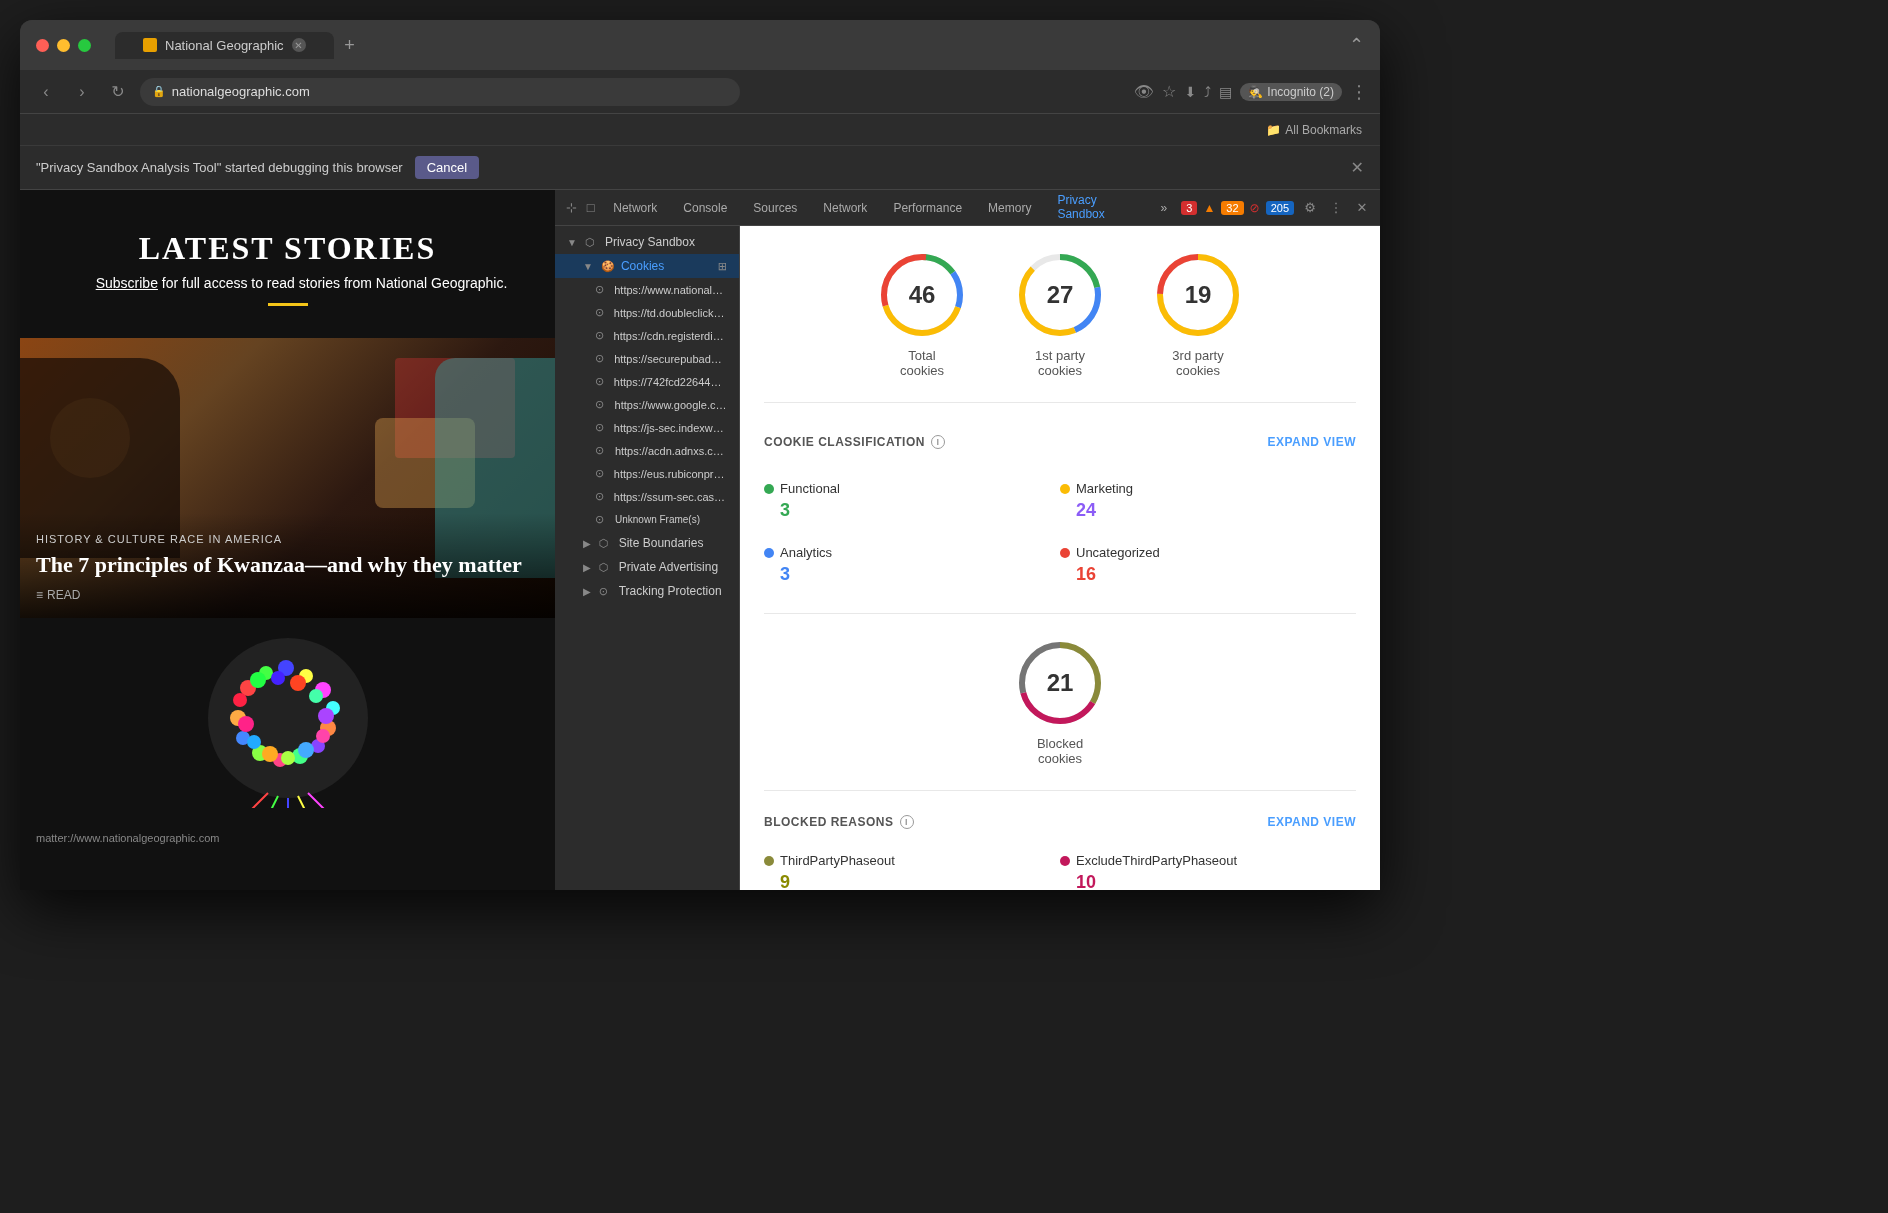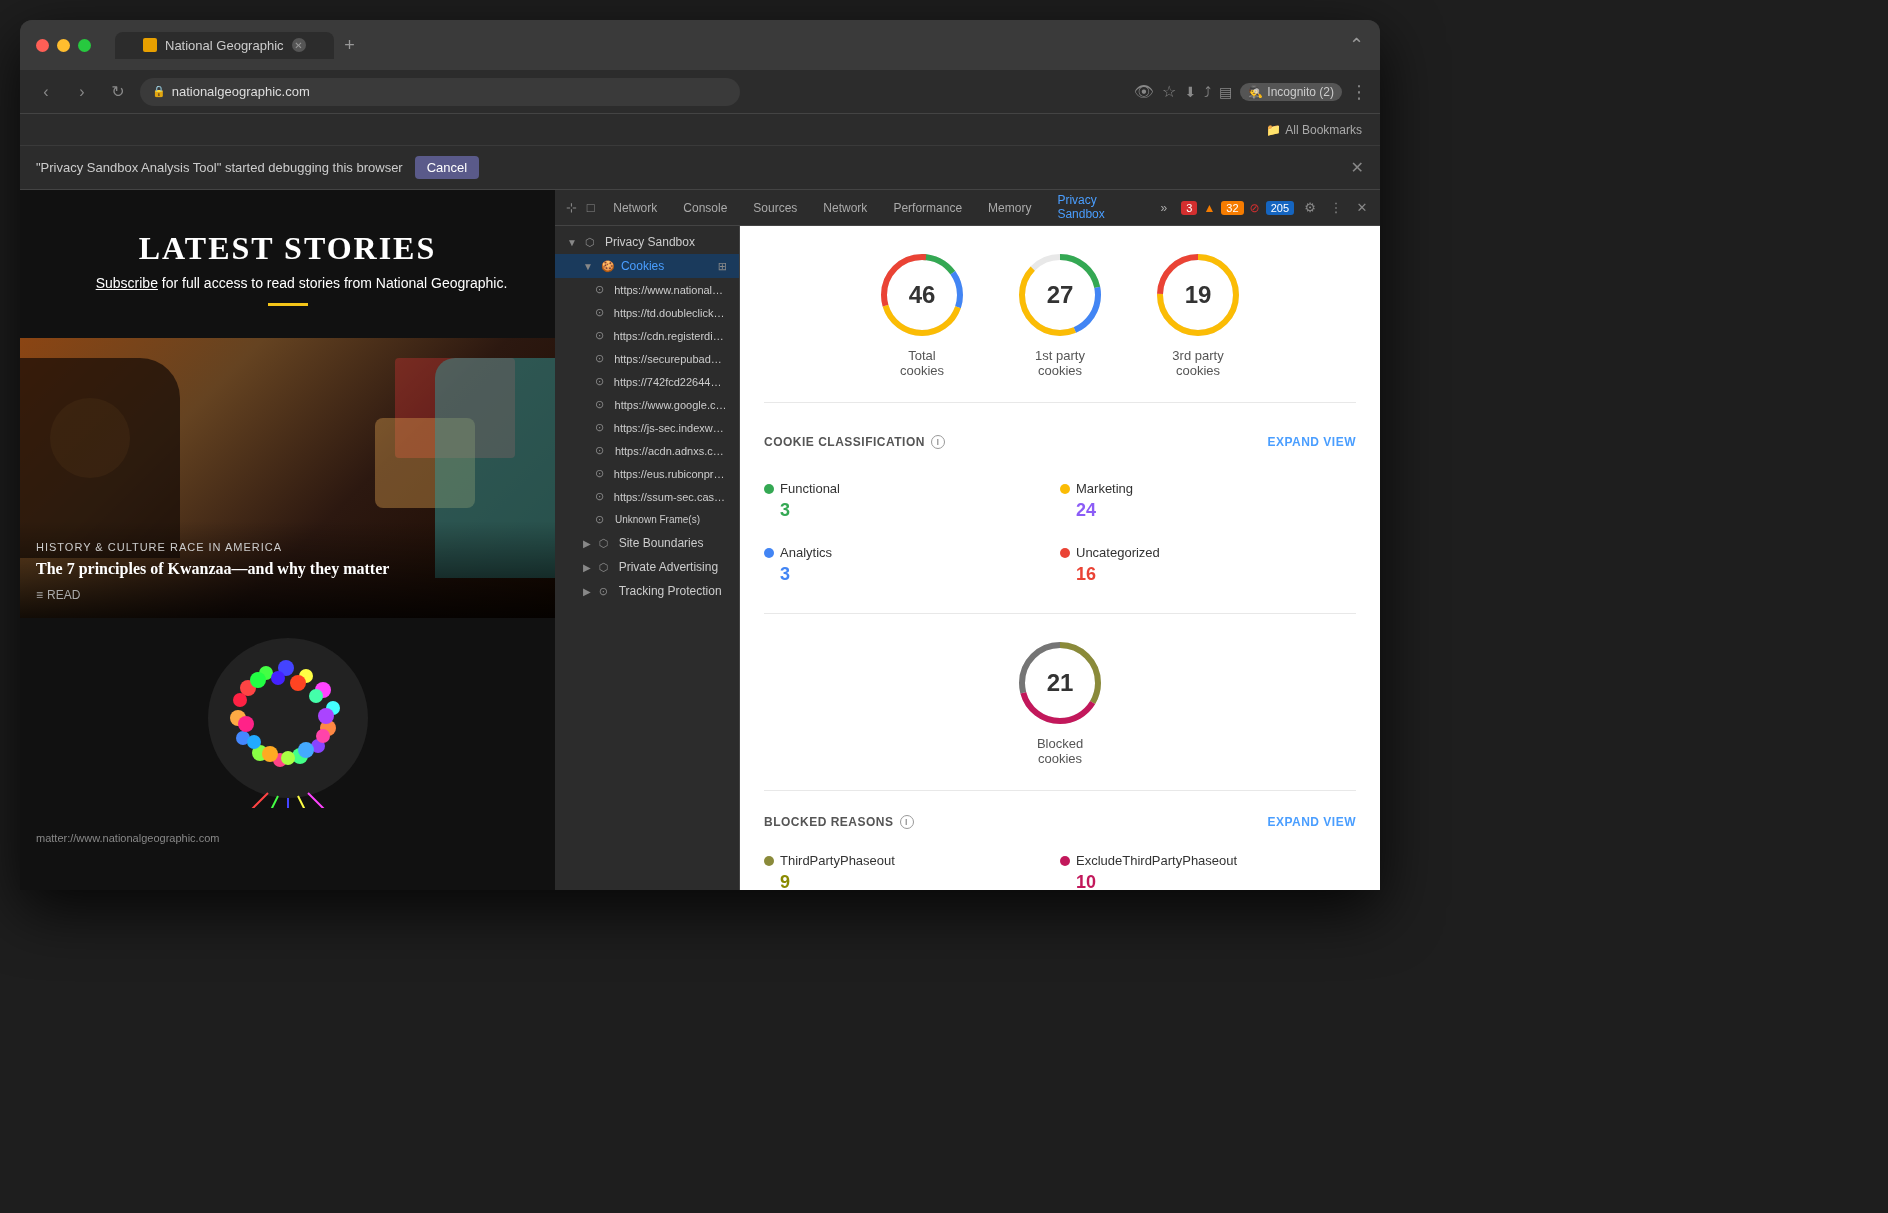--- a/index.html
+++ b/index.html
@@ -46,21 +46,21 @@
     .website { width: 535px; background: #111; overflow: hidden; position: relative; }
     .site-header { background: #111; padding: 40px 20px 20px; text-align: center; }
     .site-title { color: white; font-size: 32px; font-weight: 900; letter-spacing: 2px; font-family: Georgia, serif; }
     .site-subtitle { color: white; font-size: 14px; margin-top: 8px; }
     .site-subtitle a { color: white; text-decoration: underline; margin-left: 28px; }
     .yellow-line { width: 40px; height: 3px; background: #f5c518; margin: 12px auto; }
     .hero-image { width: 100%; height: 280px; background: #333; overflow: hidden; position: relative; }
     .hero-img-bg { width: 100%; height: 100%; background: linear-gradient(135deg, #8b4513 0%, #654321 30%, #2c1810 60%, #1a0a00 100%); }
     .hero-overlay { position: absolute; bottom: 0; left: 0; right: 0; background: linear-gradient(transparent, rgba(0,0,0,0.8)); padding: 20px 16px 16px; }
     .hero-category { color: #ccc; font-size: 11px; letter-spacing: 1px; text-transform: uppercase; margin-bottom: 6px; }
-    .hero-headline { color: white; font-size: 16px; font-weight: bold; font-family: Georgia, serif; line-height: 1.3; }
+    .hero-headline { color: white; font-size: 22px; font-weight: bold; font-family: Georgia, serif; line-height: 1.3; }
     .hero-read { color: #aaa; font-size: 12px; margin-top: 8px; display: flex; align-items: center; gap: 4px; }
     .bottom-section { padding: 16px; background: #111; }
     .site-url { color: #888; font-size: 11px; padding: 8px 16px; }
 
     
     .devtools { flex: 1; background: #292929; display: flex; flex-direction: column; }
 
     
     .devtools-tabs { height: 36px; background: #2c2c2c; display: flex; align-items: center; padding: 0 8px; gap: 2px; border-bottom: 1px solid #444; }
     .dt-tab { padding: 6px 12px; font-size: 12px; color: #aaa; cursor: pointer; border-radius: 4px 4px 0 0; }

